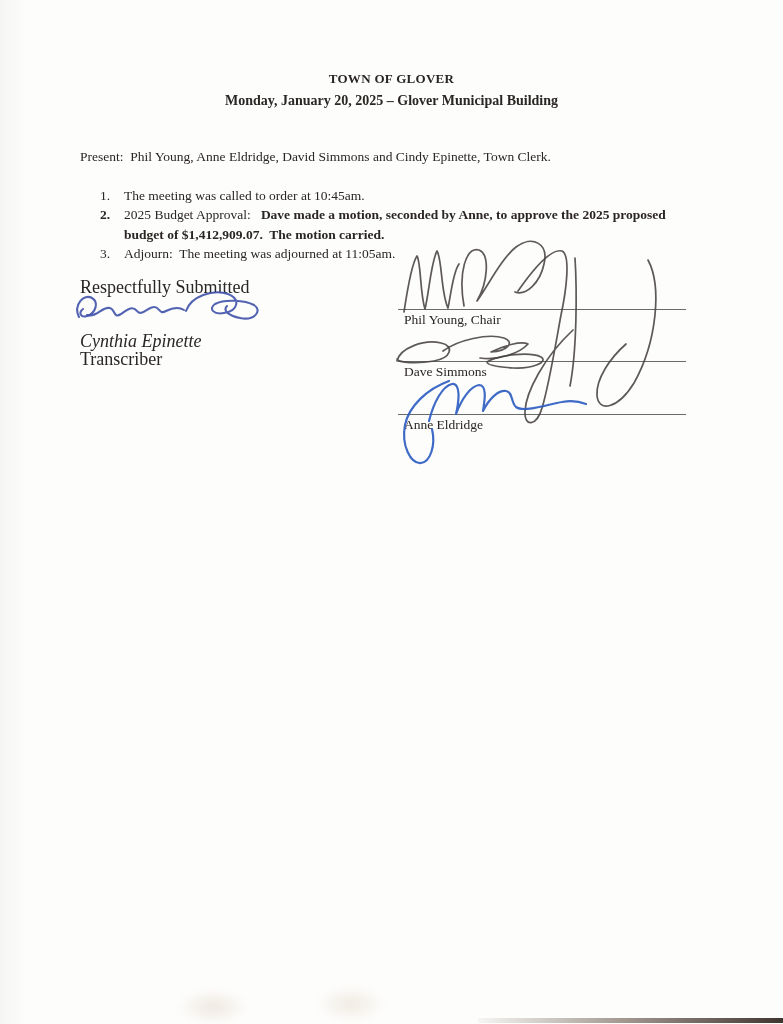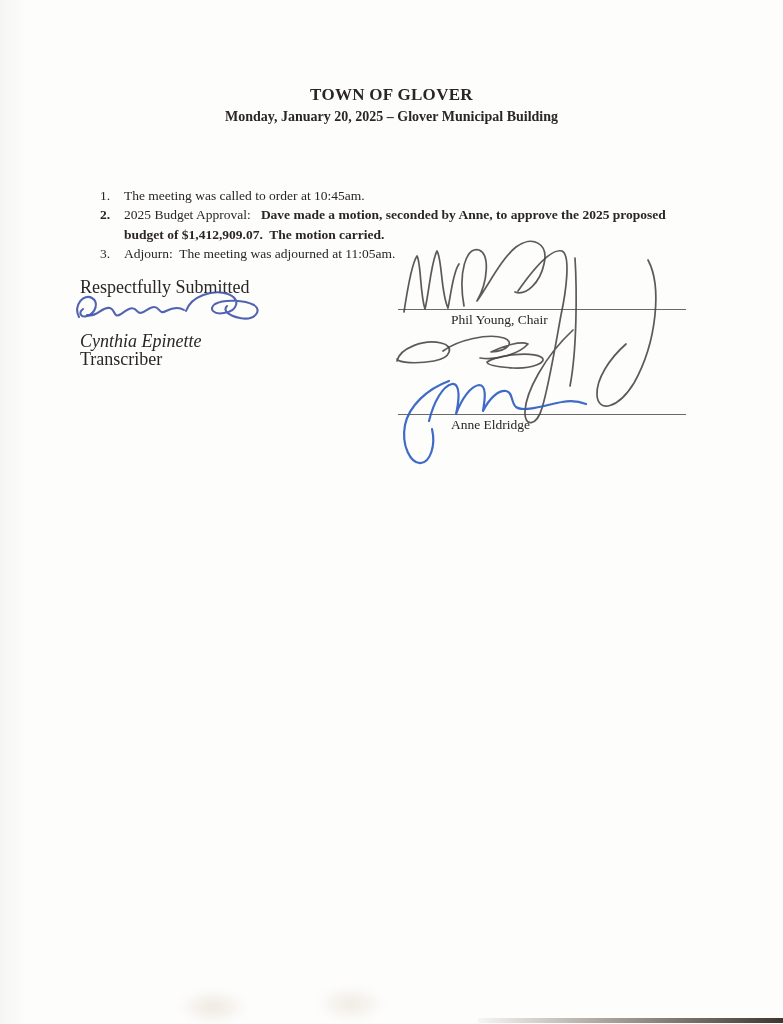--- a/index.html
+++ b/index.html
@@ -24,21 +24,21 @@
     pointer-events: none;
   }
   .header {
     position: absolute;
     left: 0; top: 68px;
     width: 100%;
     text-align: center;
     font-weight: bold;
     line-height: 22px;
   }
-  .header .title { font-size: 17px; letter-spacing: 0.3px; margin-top: 16px; }
+  .header .title { font-size: 13px; letter-spacing: 0.3px; }
   .header .subtitle { font-size: 16px; }
   .header .dateline { font-size: 14px; }
 
   .present {
     position: absolute;
     left: 80px; top: 149px;
     font-size: 13.5px;
     white-space: pre-wrap;
   }
 
@@ -64,21 +64,20 @@
   .sig-slot {
     position: absolute;
     left: 398px;
     width: 288px;
     border-top: 1px solid #6a6a6a;
   }
   .sig-slot .sig-label {
     font-size: 13.5px;
     padding: 2px 0 0 6px;
     white-space: pre-wrap;
-    margin-left: 47px;
   }
   #sig-slot-1 { top: 309px; }
   #sig-slot-2 { top: 361px; }
   #sig-slot-3 { top: 414px; }
 
   .sig-overlay {
     position: absolute;
     left: 0; top: 0;
     width: 783px; height: 1024px;
     pointer-events: none;
@@ -108,20 +107,21 @@
 </head>
 <body>
 
 <div class="page">
 
   <div class="header">
     <div class="title">TOWN OF GLOVER</div>
     <div class="dateline">Monday, January 20, 2025 – Glover Municipal Building</div>
   </div>
 
+  <div class="present">Present:  Phil Young, Anne Eldridge, David Simmons and Cindy Epinette, Town Clerk.</div>
 
   <div class="minutes-list">
     <div class="item">
       <span class="num">1.</span>
       <span class="body"><span class="b"></span><span>The meeting was called to order at 10:45am.</span></span>
     </div>
     <div class="item all-bold">
       <span class="num">2.</span>
       <span class="body"><span class="b">2025 Budget Approval:</span><span>   Dave made a motion, seconded by Anne, to approve the 2025 proposed budget of $1,412,909.07.  The motion carried.</span></span>
     </div>
@@ -130,20 +130,23 @@
       <span class="body"><span class="b">Adjourn:</span><span>  The meeting was adjourned at 11:05am.</span></span>
     </div>
   </div>
 
   <div class="closing-line" id="respectfully">Respectfully Submitted</div>
   <div class="closing-line" id="signer-name">Cynthia Epinette</div>
   <div class="closing-line" id="signer-role">Transcriber</div>
 
   <div class="sig-slot" id="sig-slot-1">
     <div class="sig-label">Phil Young, Chair</div>
+  </div>
+  <div class="sig-slot" id="sig-slot-2">
+    <div class="sig-label">Dave Simmons</div>
   </div>
   <div class="sig-slot" id="sig-slot-3">
     <div class="sig-label">Anne Eldridge</div>
   </div>
 
   <svg class="sig-overlay" viewBox="0 0 783 1024" xmlns="http://www.w3.org/2000/svg">
 
     <g>
       <path class="ink-blue-1" d="M79,317 C73,305 84,293 92,298 C99,302 96,313 87,316 C81,318 78,313 83,309"></path>
       <path class="ink-blue-1" d="M87,315 C97,318 102,306 110,308 C116,310 113,319 121,314 C127,310 132,305 137,311 C141,317 148,307 154,307 C160,307 159,315 166,311 C172,308 178,306 184,310"></path>

